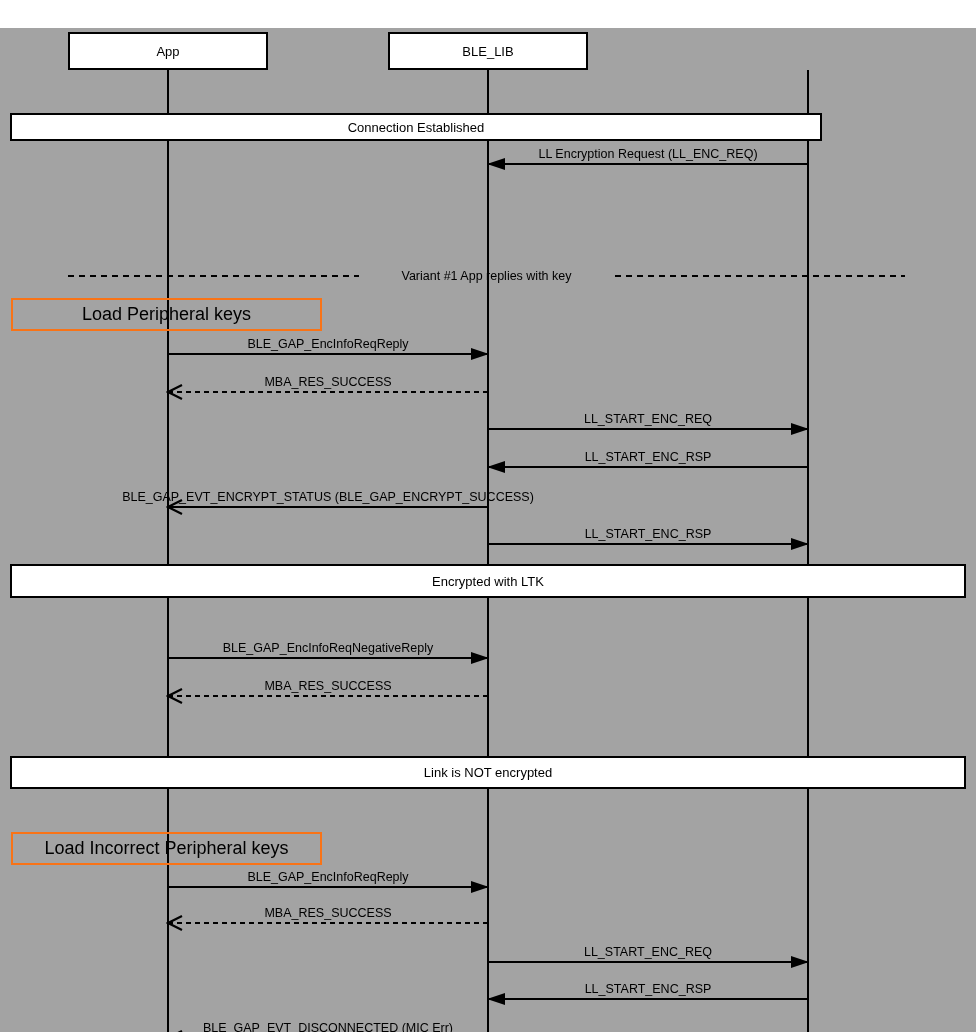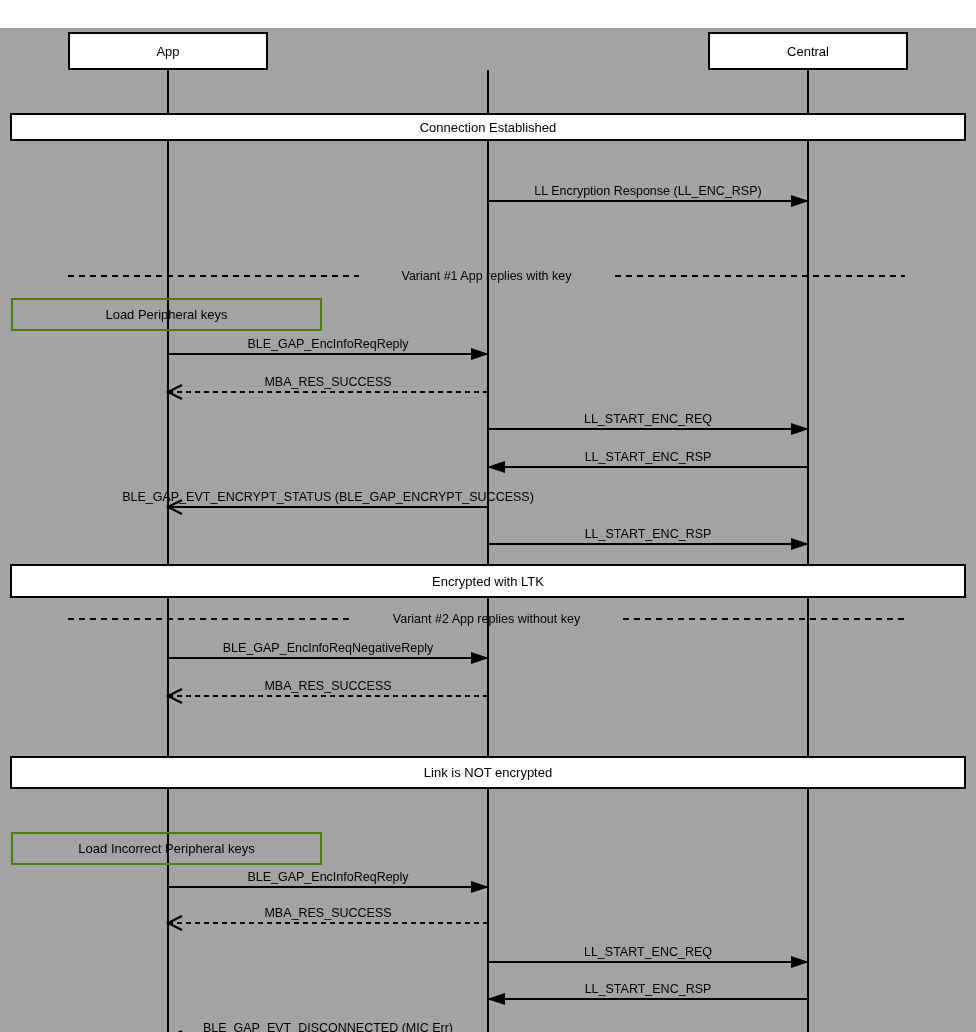--- a/index.html
+++ b/index.html
@@ -33,26 +33,26 @@
     border: 2px solid #000;
     background: #fff;
     display: flex;
     align-items: center;
     justify-content: center;
     font-size: 13px;
     z-index: 2;
   }
   .note {
     position: absolute;
-    border: 2px solid #4d7c0f;
+    border: 2px solid #f97316;
     background: transparent;
     display: flex;
     align-items: center;
     justify-content: center;
-    font-size: 13px;
+    font-size: 18px;
     z-index: 3;
   }
   .divider {
     position: absolute;
     height: 16px;
     display: flex;
     align-items: center;
     z-index: 2;
     gap: 40px;
   }
@@ -103,41 +103,36 @@
   .head.open.l { left: -2px; }
   .head.open svg { display: block; }
 </style>
 </head>
 <body>
 
 <div id="cv" style="width: 976px; height: 1032px;">
     <div class="lifeline" style="left: 167px; top: 42px; height: 990px;"></div>
     <div class="actor-box" style="left: 68px; top: 4px; width: 200px; height: 38px;">App</div>
     <div class="lifeline" style="left: 487px; top: 42px; height: 990px;"></div>
+    <div class="actor-box" style="left: 388px; top: 4px; width: 200px; height: 38px;">BLE_LIB</div>
     <div class="lifeline" style="left: 807px; top: 42px; height: 990px;"></div>
-    <div class="actor-box" style="left: 708px; top: 4px; width: 200px; height: 38px;">Central</div>
-    <div class="banner" style="left: 10px; width: 956px; top: 85px; height: 28px;">Connection Established</div>
+    <div class="banner" style="left: 10px; width: 812px; top: 85px; height: 28px;">Connection Established</div>
     <div class="banner" style="left: 10px; width: 956px; top: 536px; height: 34px;">Encrypted with LTK</div>
     <div class="banner" style="left: 10px; width: 956px; top: 728px; height: 33px;">Link is NOT encrypted</div>
     <div class="divider" style="left: 68px; width: 837px; top: 240px;">
       <div class="seg"></div>
       <div class="dlbl">Variant #1 App replies with key</div>
       <div class="seg"></div>
     </div>
-    <div class="divider" style="left: 68px; width: 837px; top: 583px;">
-      <div class="seg"></div>
-      <div class="dlbl">Variant #2 App replies without key</div>
-      <div class="seg"></div>
-    </div>
     <div class="note" style="left: 11px; top: 270px; width: 311px; height: 33px;">Load Peripheral keys</div>
     <div class="note" style="left: 11px; top: 804px; width: 311px; height: 33px;">Load Incorrect Peripheral keys</div>
-    <div class="msg" style="left: 488px; width: 320px; top: 156px;">
-      <div class="mlbl">LL Encryption Response (LL_ENC_RSP)</div>
-      <div class="shaft double"></div>
-      <div class="head filled r"></div>
+    <div class="msg" style="left: 488px; width: 320px; top: 119px;">
+      <div class="mlbl">LL Encryption Request (LL_ENC_REQ)</div>
+      <div class="shaft double"></div>
+      <div class="head filled l"></div>
     </div>
     <div class="msg" style="left: 168px; width: 320px; top: 309px;">
       <div class="mlbl">BLE_GAP_EncInfoReqReply</div>
       <div class="shaft solid"></div>
       <div class="head filled r"></div>
     </div>
     <div class="msg" style="left: 168px; width: 320px; top: 347px;">
       <div class="mlbl">MBA_RES_SUCCESS</div>
       <div class="shaft dashed"></div>
       <div class="head open l">

